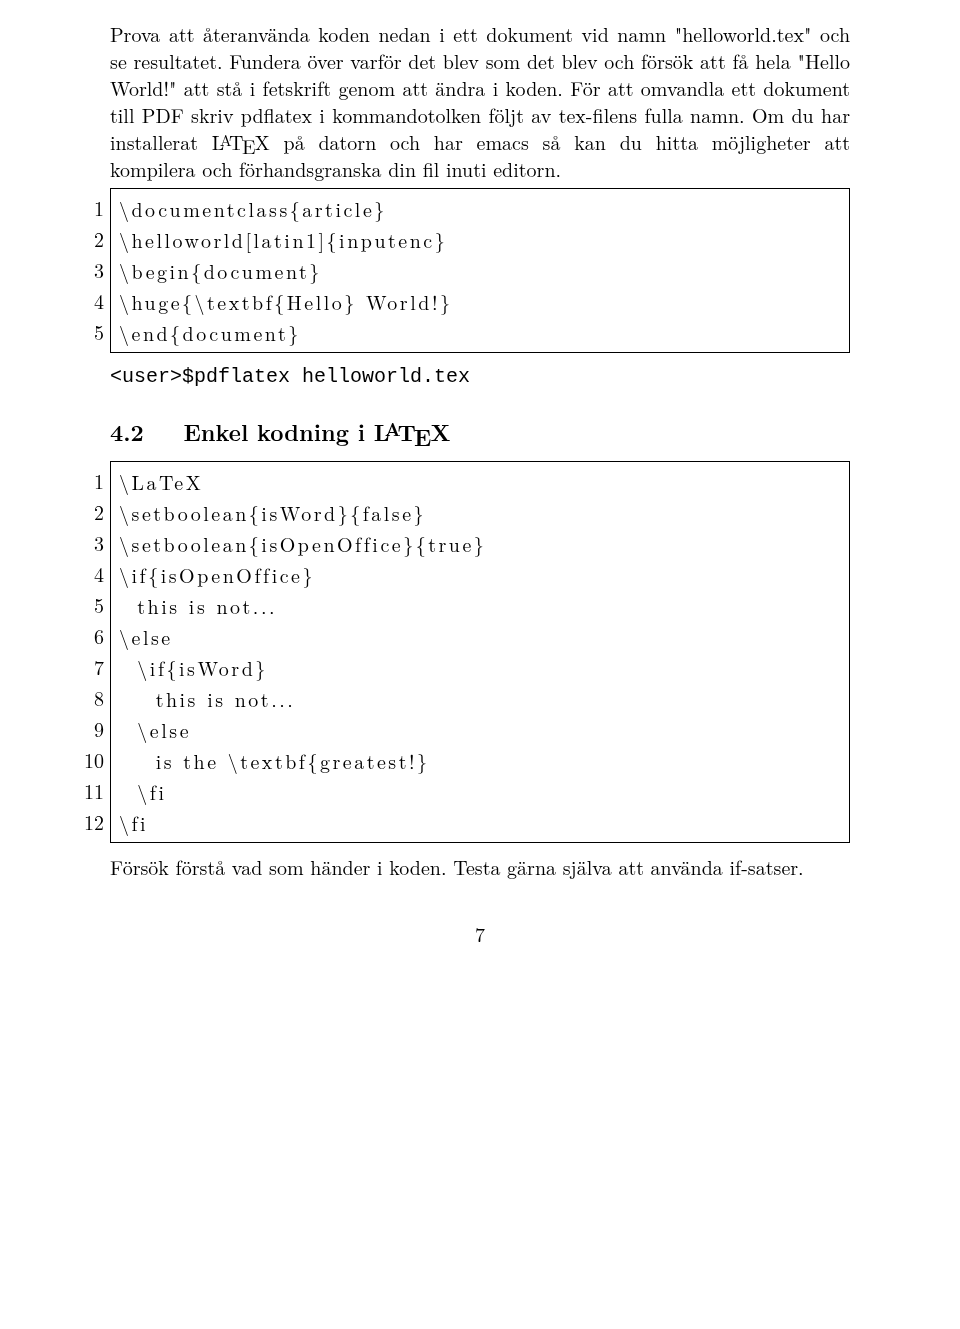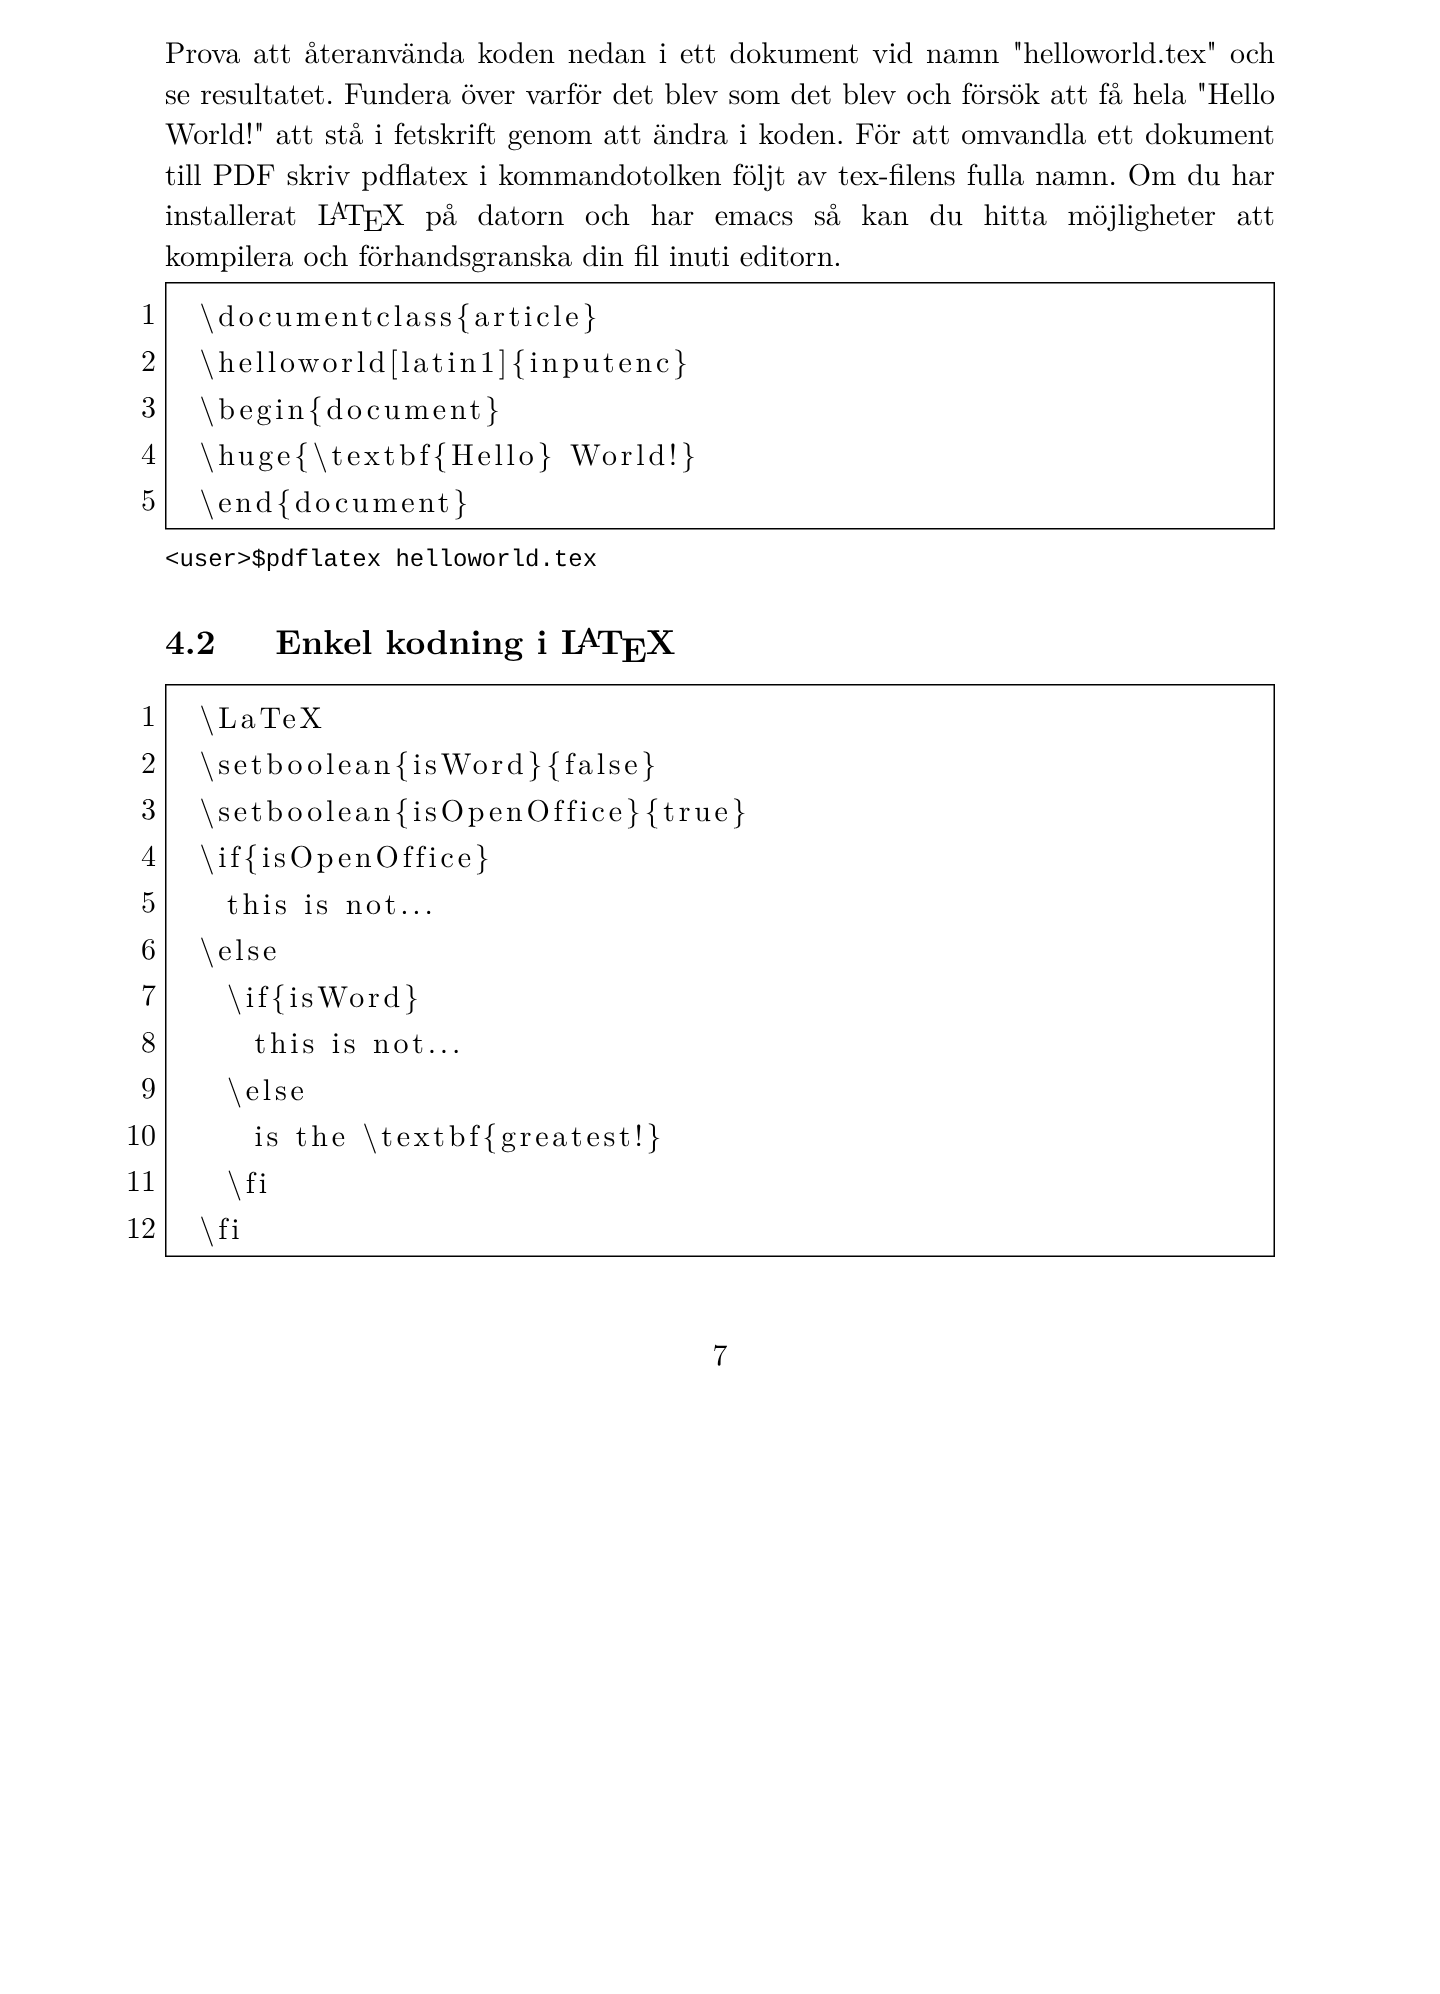--- a/index.html
+++ b/index.html
@@ -41,33 +41,33 @@
     text-align: right;
     padding-right: 6px;
     font-size: 20px;
     line-height: 1.55;
     padding-top: 4px;
   }
   .linenos div { height: 31px; }
   .codebox {
     border: 1px solid #000;
     flex: 1;
-    padding: 4px 10px 4px 22px;
+    padding: 4px 10px 4px 8px;
     font-size: 20px;
     line-height: 1.55;
   }
   .codebox div {
     white-space: pre;
     font-family: "Latin Modern Roman", "Computer Modern", Georgia, serif;
     letter-spacing: 2.5px;
     height: 31px;
   }
   .tt {
     font-family: "Courier New", monospace;
-    font-size: 16px;
+    font-size: 20px;
     white-space: pre;
     margin: 10px 0 6px 0;
   }
   .latex {
     white-space: nowrap;
   }
   .latex .a {
     font-size: 0.8em;
     position: relative;
     top: -0.25em;
@@ -151,16 +151,17 @@
         <div>    this is not...</div>
         <div>  \else</div>
         <div>    is the \textbf{greatest!}</div>
         <div>  \fi</div>
         <div>\fi</div>
       </div>
     </div>
   </div>
 
   <div class="gap"></div>
+  <p class="indent">Försök förstå vad som händer i koden. Testa gärna själva att använda if-satser.</p>
 
   <div class="pagenum">7</div>
 
 </div>
 
 </body></html>

